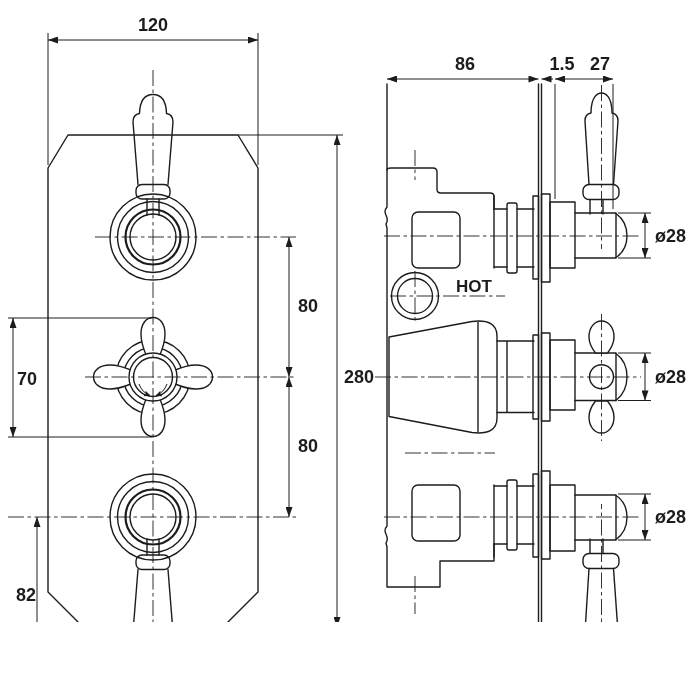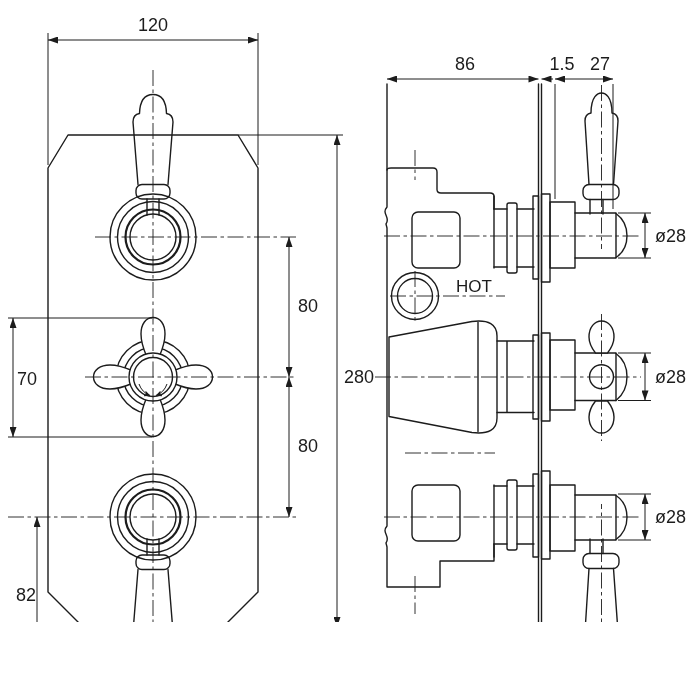--- a/index.html
+++ b/index.html
@@ -1,16 +1,16 @@
 <!DOCTYPE html>
 <html><head>
 <meta charset="utf-8">
 <style>
   html,body{margin:0;padding:0;background:#ffffff;}
-  .stage{width:700px;height:622px;background:#ffffff;position:relative;overflow:hidden;}
+  .stage{width:700px;height:622px;background:#ffffff;position:relative;overflow:hidden;font-weight:bold;}
   svg{display:block;}
   .obj{fill:none;stroke:#1c1c1c;stroke-width:1.4;stroke-linejoin:round;stroke-linecap:round;}
   .obj2{fill:none;stroke:#1c1c1c;stroke-width:2.2;}
   .wf{fill:#ffffff;stroke:#1c1c1c;stroke-width:1.4;stroke-linejoin:round;}
   .dim{fill:none;stroke:#1c1c1c;stroke-width:1;}
   .cl{fill:none;stroke:#1c1c1c;stroke-width:0.9;stroke-dasharray:16 3.5 3.5 3.5;}
   text{font-family:"Liberation Sans","DejaVu Sans",sans-serif;font-size:18px;fill:#1c1c1c;}
   text.hot{font-size:17px;}
 </style>
 </head>

